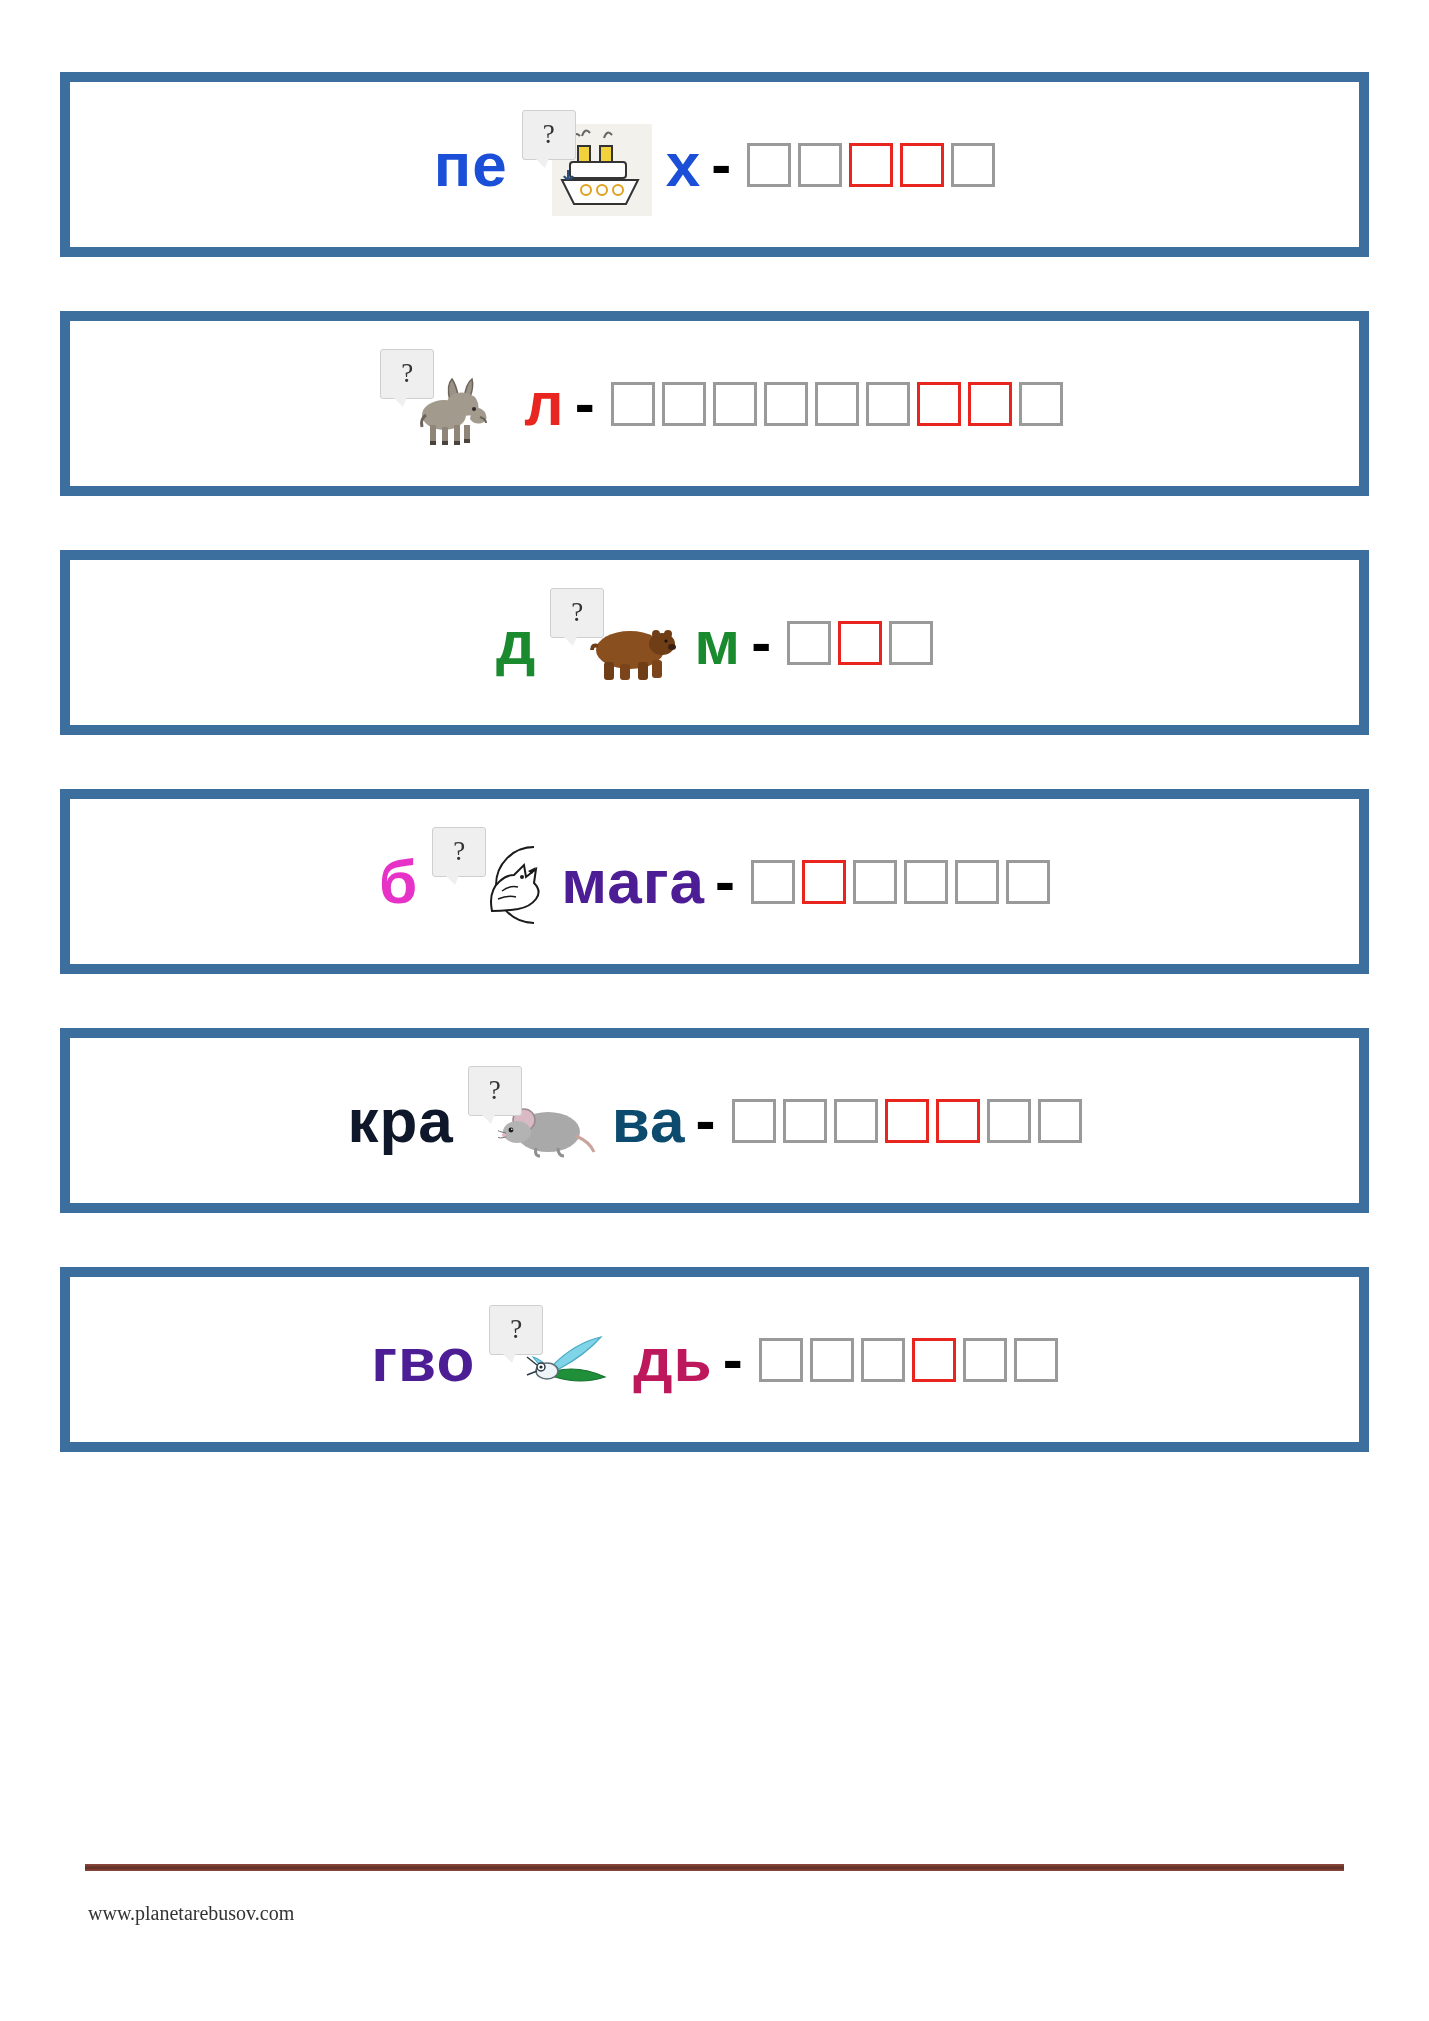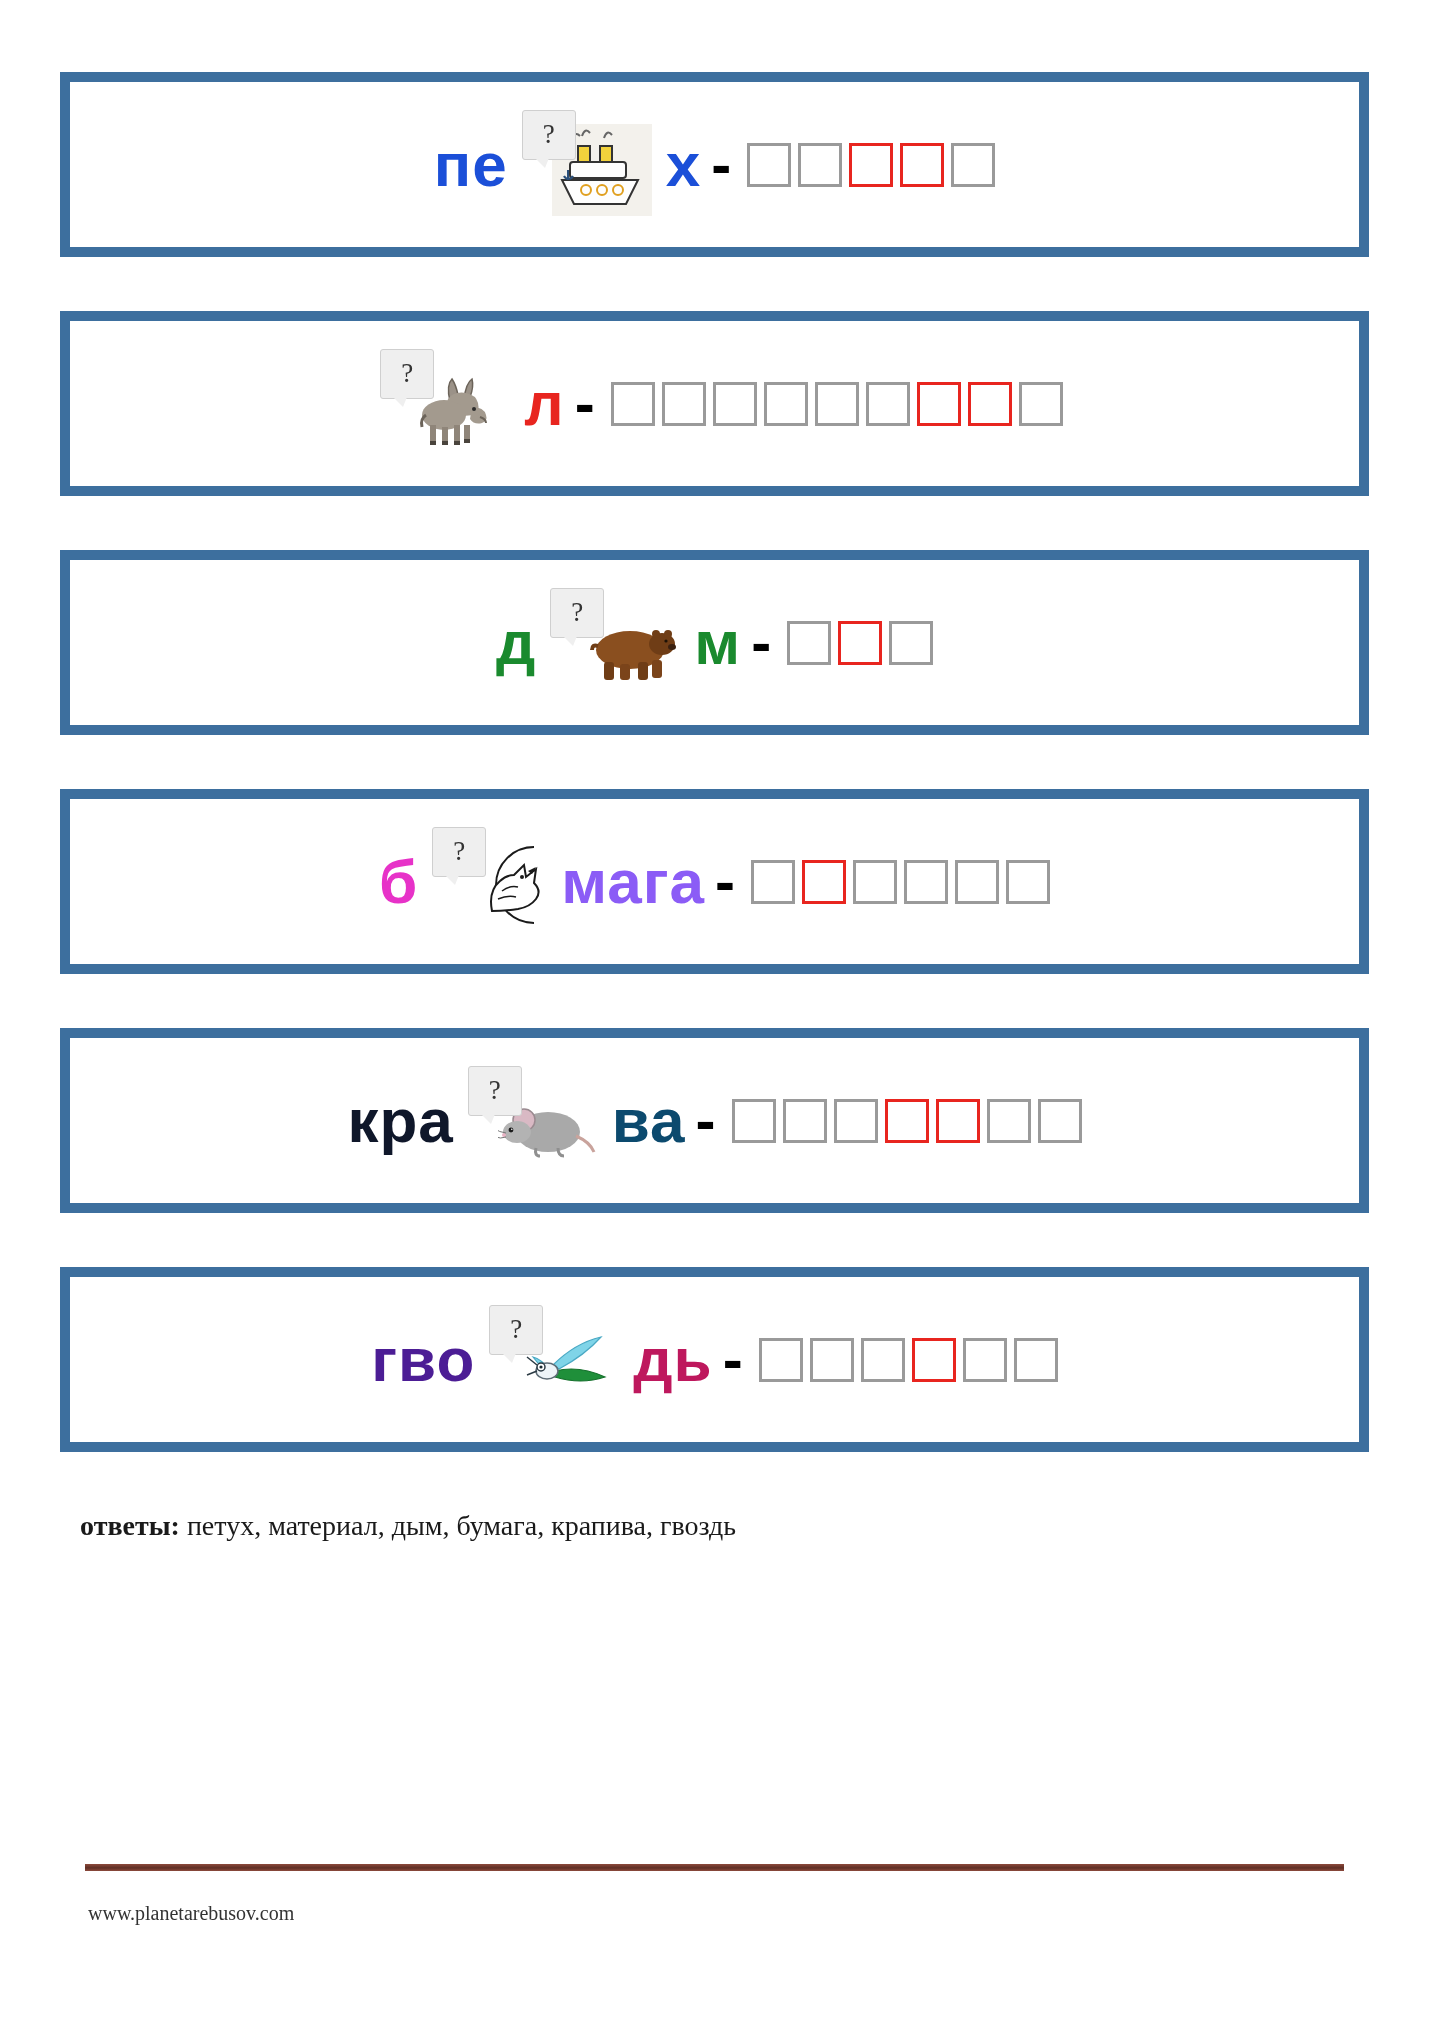--- a/index.html
+++ b/index.html
@@ -259,21 +259,21 @@
         </span>
         <svg class="art" viewBox="0 0 100 92">
           <path d="M72 6 a38 38 0 0 0 0 76 a30 30 0 0 1 0 -76 z" fill="#ffffff" stroke="#1a1a1a" stroke-width="2"></path>
           <path d="M30 70 q-4 -20 8 -30 q6 -6 14 -6 l10 -10 l2 12 l10 -8 l-2 14 q8 8 2 16 q-6 8 -18 10 q-14 2 -26 2 z" fill="#ffffff" stroke="#1a1a1a" stroke-width="2"></path>
           <path d="M40 50 q8 -6 16 -4" stroke="#1a1a1a" stroke-width="1.5" fill="none"></path>
           <path d="M36 58 q10 -4 18 -2" stroke="#1a1a1a" stroke-width="1.5" fill="none"></path>
           <circle cx="60" cy="36" r="2" fill="#1a1a1a"></circle>
           <path d="M66 30 l8 -4 l-4 7 z" fill="#1a1a1a"></path>
         </svg>
       </span>
-      <span class="frag" style="color:#8b5cf6">мага</span>
+      <span class="frag" style="color:#4c1d95">мага</span>
       <span class="dash">-</span>
       <span class="cells">
         <span class="cell"></span>
         <span class="cell hl"></span>
         <span class="cell"></span>
         <span class="cell"></span>
         <span class="cell"></span>
         <span class="cell"></span>
       </span>
     </div>
@@ -337,20 +337,16 @@
         <span class="cell"></span>
         <span class="cell"></span>
         <span class="cell"></span>
         <span class="cell hl"></span>
         <span class="cell"></span>
         <span class="cell"></span>
       </span>
     </div>
   </div>
 
-  <div class="answers">
-    <b>ответы:</b> 
-    <span>петух, материал, дым, бумага, крапива, гвоздь</span>
-  </div>
 
   <div class="footer-rule"></div>
   <div class="footer-url">www.planetarebusov.com</div>
 </div>
 
 </body></html>

